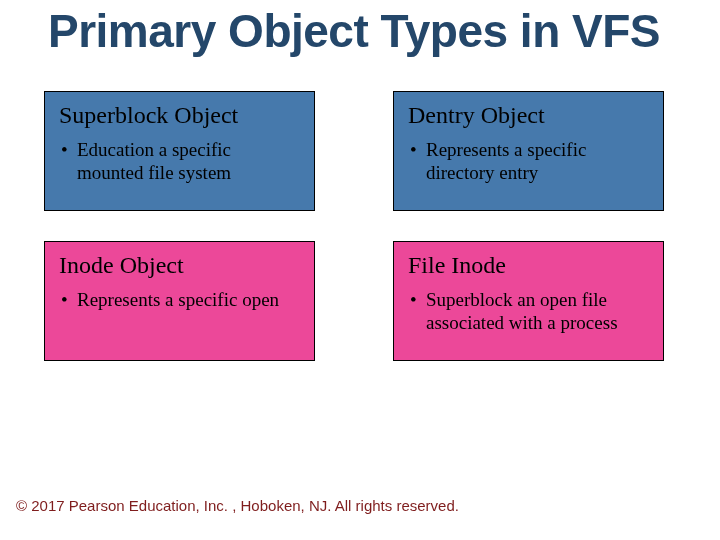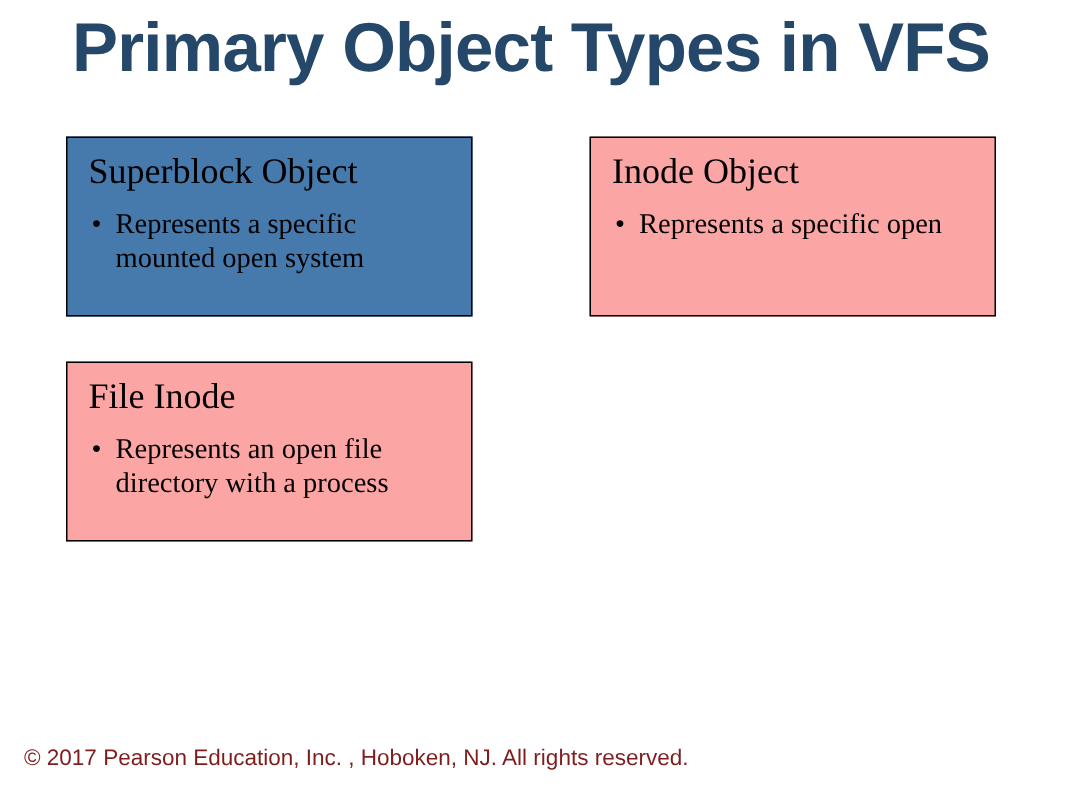--- a/index.html
+++ b/index.html
@@ -54,56 +54,62 @@
     position: relative;
     padding-left: 16px;
   }
   .card li::before {
     content: "•";
     position: absolute;
     left: 0;
     top: 0;
   }
   .card.white {
-    background: #fca5a5;
+    background: #ec4899;
   }
   .footer {
     position: absolute;
     left: 16px;
     bottom: 26px;
     font-size: 15px;
     color: #7f1d1d;
   }
 </style>
 </head>
 <body>
 
 <div class="slide">
   <h1 class="title">Primary Object Types in VFS</h1>
 
   <div class="grid">
 
     <div class="card">
       <div class="card-title">Superblock Object</div>
       <ul>
-        <li>Represents a specific mounted open system</li>
+        <li>Education a specific mounted file system</li>
       </ul>
     </div>
 
+    <div class="card">
+      <div class="card-title">Dentry Object</div>
+      <ul>
+        <li>Represents a specific directory entry</li>
+      </ul>
+    </div>
 
     <div class="card white">
       <div class="card-title">Inode Object</div>
       <ul>
         <li>Represents a specific open</li>
       </ul>
     </div>
 
     <div class="card white">
       <div class="card-title">File Inode</div>
       <ul>
-        <li>Represents an open file directory with a process</li>
+        <li>Superblock an open file associated with a process</li>
       </ul>
     </div>
 
   </div>
 
   <div class="footer">© 2017 Pearson Education, Inc. , Hoboken, NJ. All rights reserved.</div>
 </div>
 
 </body></html>

